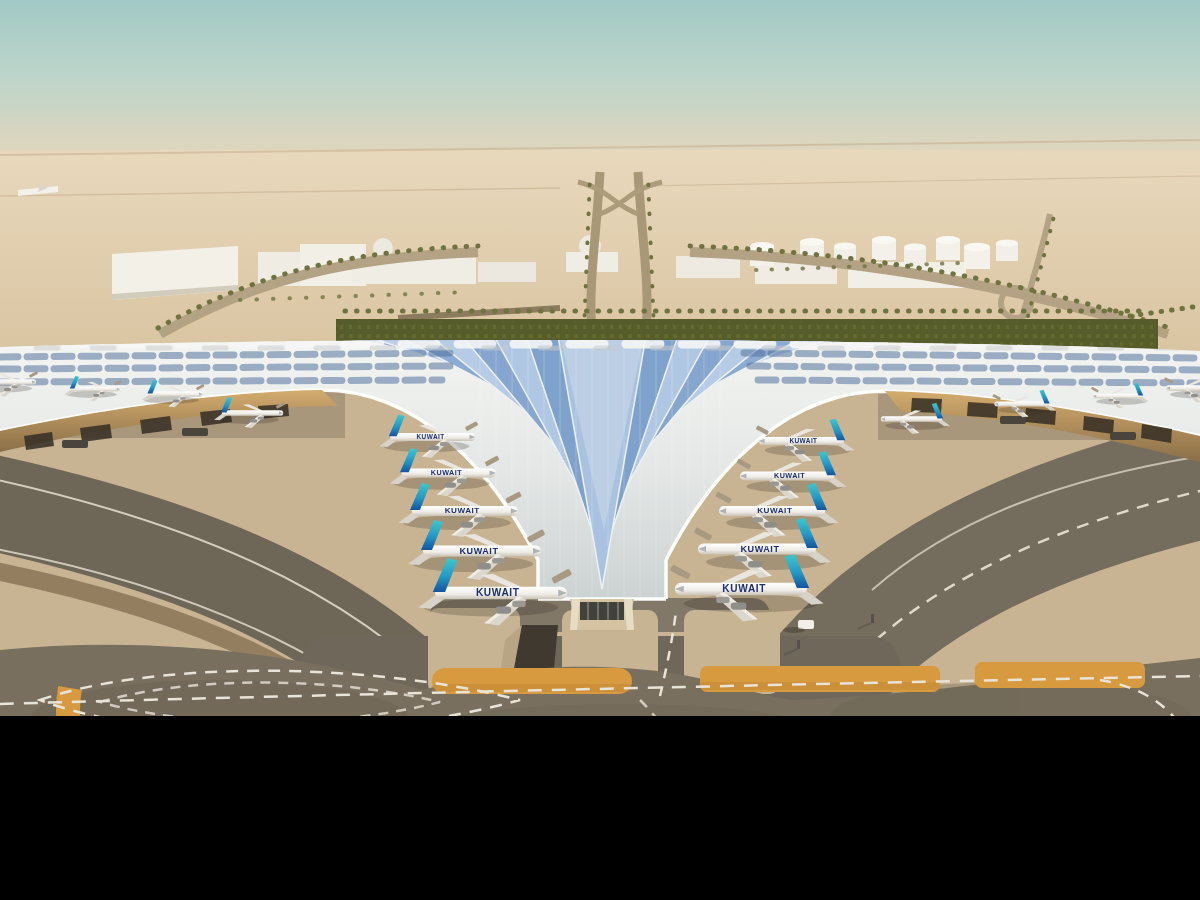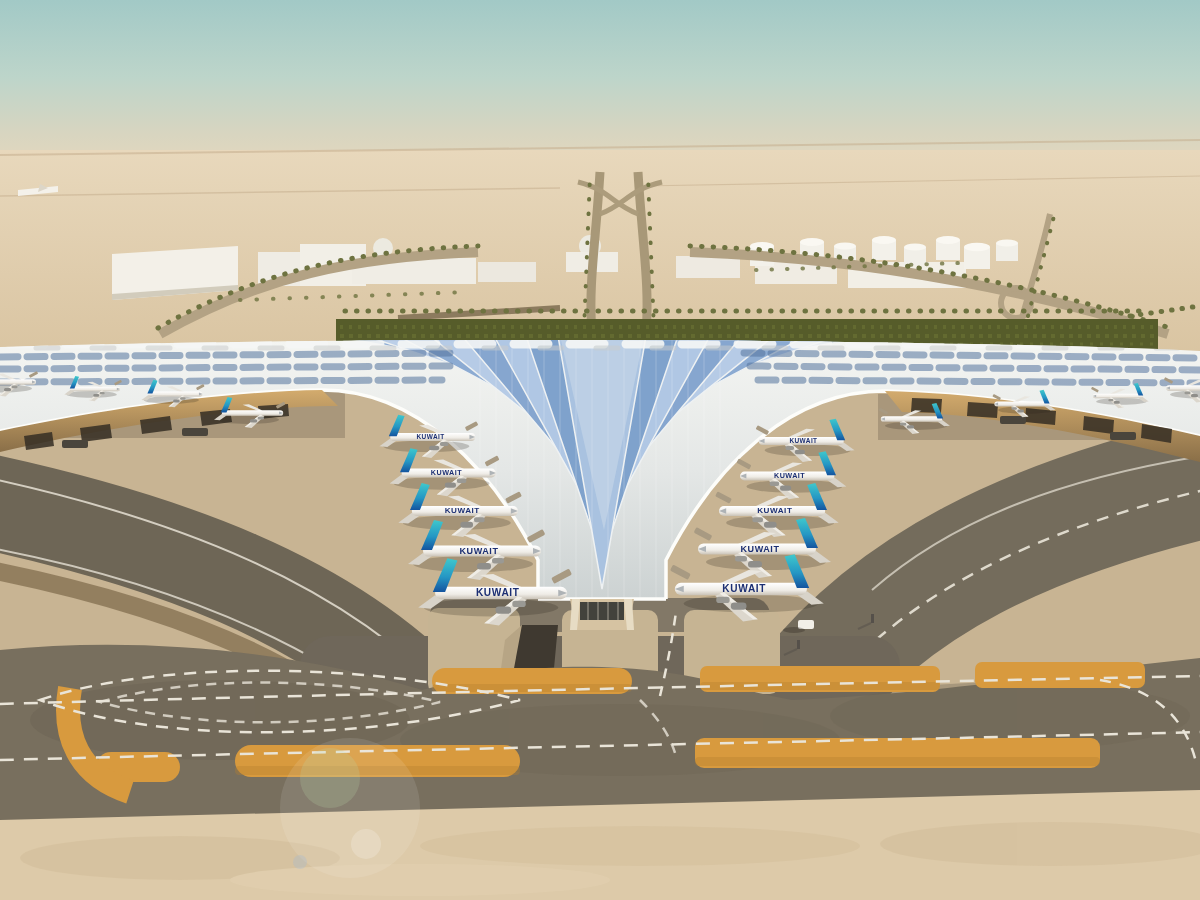--- a/index.html
+++ b/index.html
@@ -1,16 +1,16 @@
 <!DOCTYPE html>
 <html><head>
 <meta charset="utf-8">
 <style>
   html,body{margin:0;padding:0;background:#000;}
-  .scene{width:1200px;height:900px;position:relative;overflow:hidden;font-family:"Liberation Sans",sans-serif;}
+  .scene{width:1200px;height:716px;position:relative;overflow:hidden;font-family:"Liberation Sans",sans-serif;}
   svg{display:block;}
   .jet-title{font-family:"Liberation Sans",sans-serif;font-weight:bold;letter-spacing:.6px;}
 </style>
 </head>
 <body>
 
 <div class="scene">
 <svg viewBox="0 0 1200 900" width="1200" height="900">
   <defs>
     <linearGradient id="skyG" x1="0" y1="0" x2="0" y2="1">

